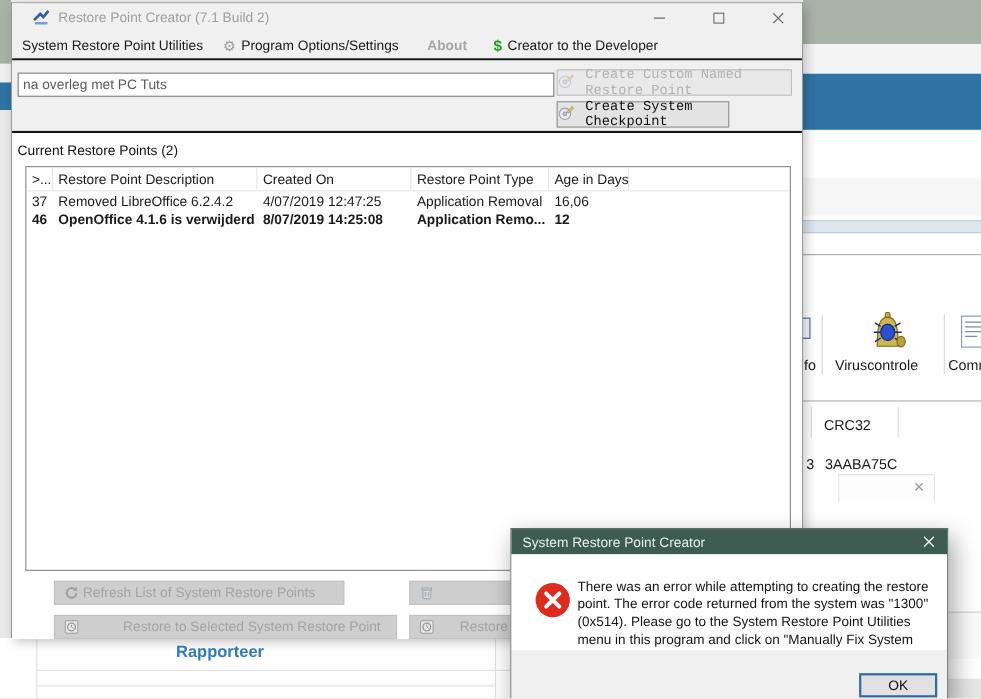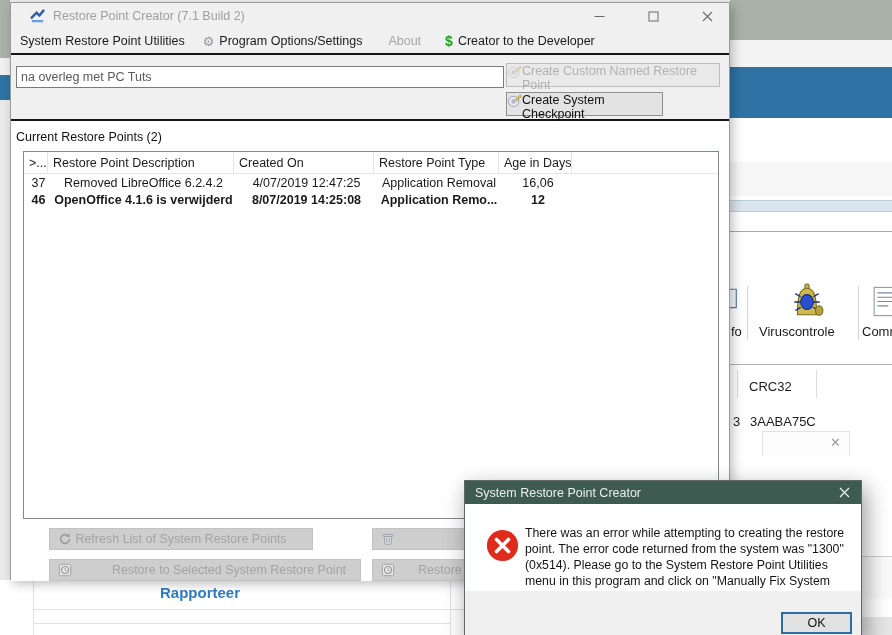--- a/index.html
+++ b/index.html
@@ -56,26 +56,26 @@
   .menubar{position:absolute;left:0;top:26px;width:100%;height:24px;background:#f0f0f0;border-bottom:2px solid #141414;
            display:flex;align-items:center;box-sizing:content-box;}
   .menu-item{padding:0 9px;font-size:12.5px;color:#1a1a1a;display:flex;align-items:center;gap:5px;white-space:nowrap;cursor:default;}
   .menu-item.dim span{color:#a6a6a6;}
   .gear{color:#9a9aa2;font-size:13px;}
   .dollar{color:#17a317;font-weight:bold;font-size:14px;}
 
   .toolbar{position:absolute;left:0;top:52px;width:100%;height:64px;background:#f0f0f0;border-bottom:2px solid #141414;}
   .name-input{position:absolute;left:5px;top:11px;width:478px;height:18px;border:1px solid #7a7a7a;font-size:12.5px;
               color:#5a5a5a;padding:1px 4px;font-family:"Liberation Sans",sans-serif;background:#fff;}
-  .tb-btn{position:absolute;display:flex;align-items:flex-start;justify-content:center;gap:0;font-size:12.5px;
-          font-family:Liberation Sans, sans-serif;box-sizing:border-box;}
+  .tb-btn{position:absolute;display:flex;align-items:center;justify-content:center;gap:10px;font-size:12.5px;
+          font-family:Liberation Mono, monospace;box-sizing:border-box;}
   .btn-custom{left:495px;top:8px;width:214px;height:24px;background:#e9e9e9;border:1px solid #bcbcbc;color:#b2b2b2;}
   .btn-checkpoint{left:495px;top:37px;width:157px;height:24px;background:#e3e3e3;border:1px solid #8f8f8f;color:#111;}
 
-  .content{position:absolute;left:0;top:118px;width:100%;height:460px;background:#ffffff;text-align:center;}
+  .content{position:absolute;left:0;top:118px;width:100%;height:460px;background:#ffffff;}
   .section-label{position:absolute;left:5px;top:9px;font-size:12.5px;color:#111;}
   .listview{position:absolute;left:12px;top:30px;width:696px;height:368px;background:#fff;border:1px solid #828790;box-sizing:border-box;}
   .lv-header{display:flex;height:21px;border-bottom:1px solid #e5e5e5;align-items:center;}
   .lv-hcell{font-size:12.5px;color:#1a1a1a;border-right:1px solid #e5e5e5;height:100%;display:flex;align-items:center;
             padding-left:5px;box-sizing:border-box;overflow:hidden;white-space:nowrap;}
   .lv-row{display:flex;height:17px;align-items:center;}
   .lv-cell{font-size:12.5px;color:#1a1a1a;padding-left:5px;box-sizing:border-box;overflow:hidden;white-space:nowrap;}
   .lv-row.bold .lv-cell{font-weight:bold;}
   .c0{width:24px;} .c1{width:186px;} .c2{width:140px;} .c3{width:125px;} .c4{width:73px;} .c5{flex:1;border-right:none;}
 
@@ -193,21 +193,21 @@
     </div>
 
     <div class="menubar">
       <div class="menu-item">
         <span>System Restore Point Utilities</span>
       </div>
       <div class="menu-item">
         <span class="gear">⚙</span>
         <span>Program Options/Settings</span>
       </div>
-      <div class="menu-item dim" style="margin-left:8px;">
+      <div class="menu-item dim" style="margin-left:8px;font-weight:bold;">
         <span>About</span>
       </div>
       <div class="menu-item" style="margin-left:6px;">
         <span class="dollar">$</span>
         <span>Creator to the Developer</span>
       </div>
     </div>
 
     <div class="toolbar">
       <input class="name-input" type="text" value="na overleg met PC Tuts" style="">

